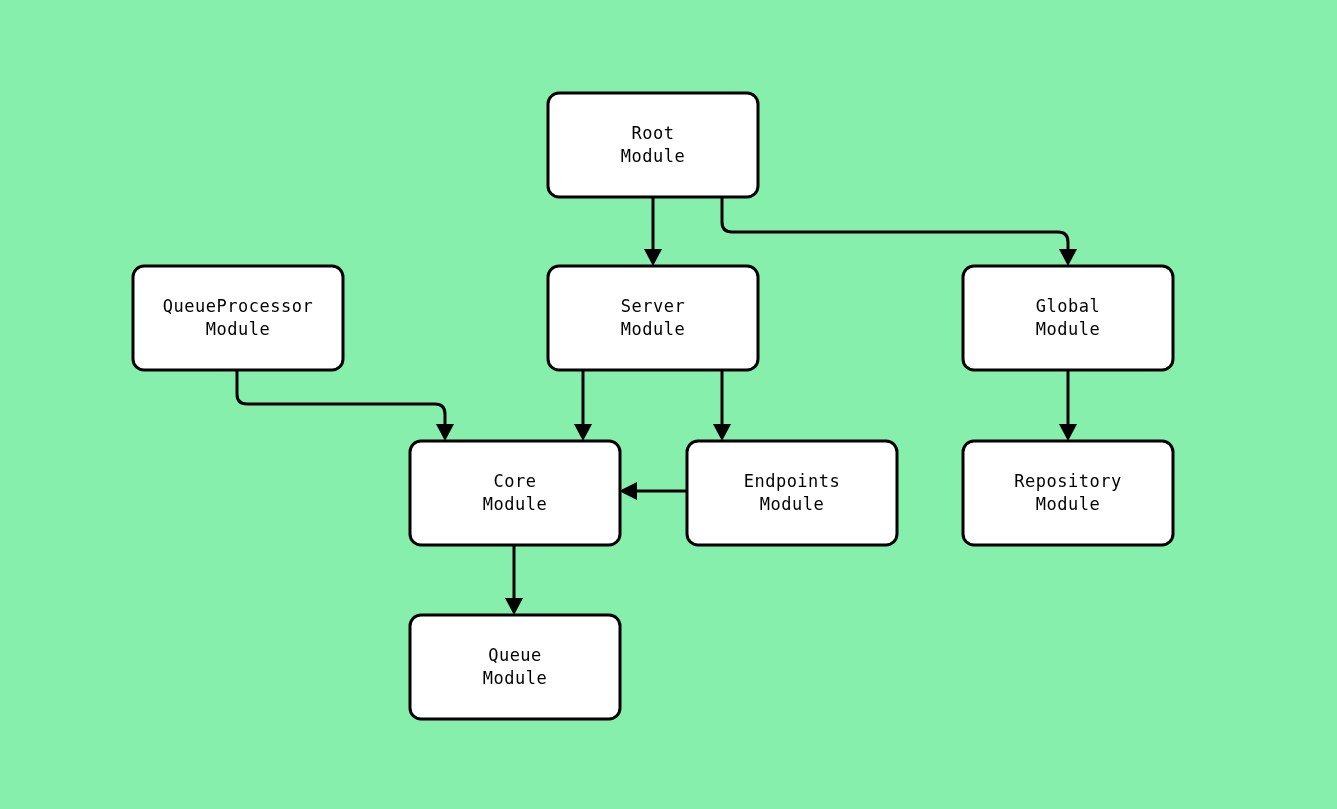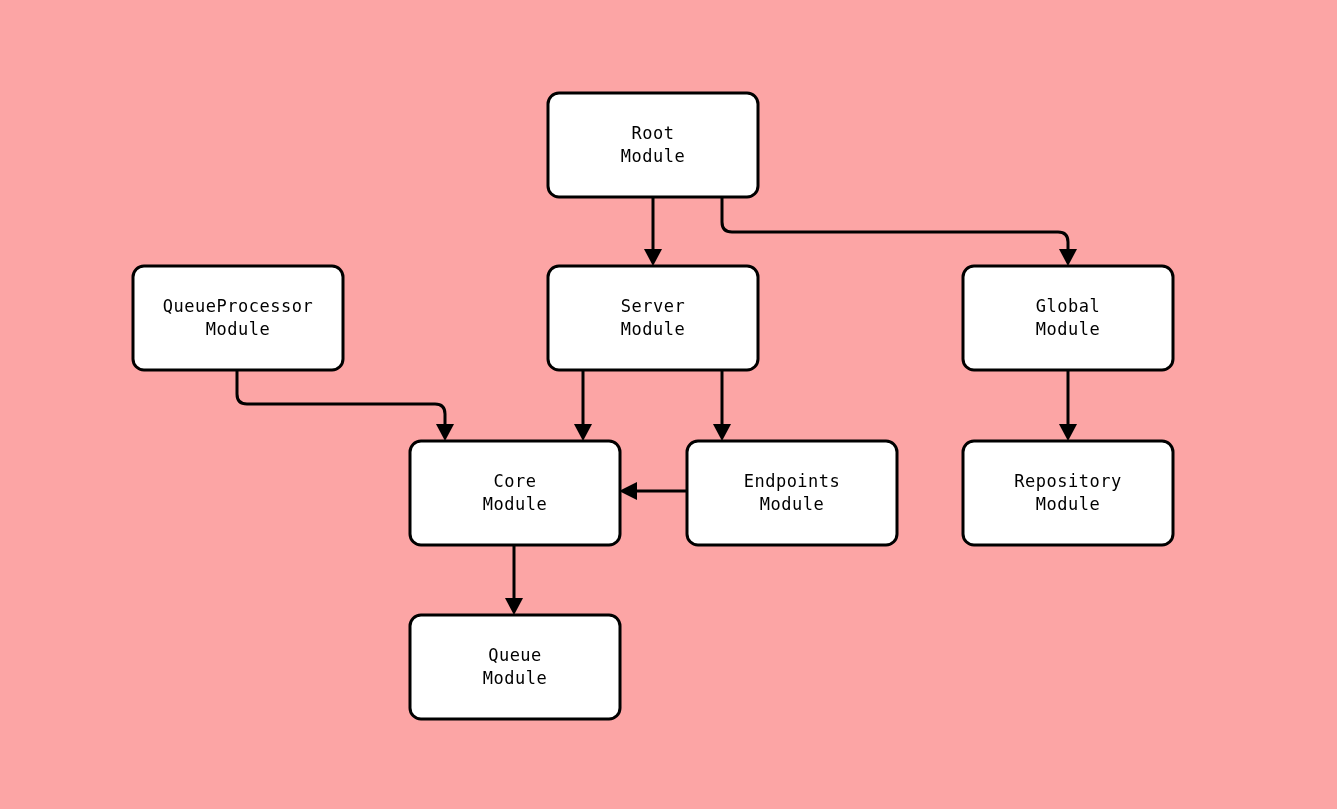--- a/index.html
+++ b/index.html
@@ -4,21 +4,21 @@
 <style>
   html, body {
     margin: 0;
     padding: 0;
     background: #ffffff;
   }
   #canvas {
     position: relative;
     width: 1337px;
     height: 809px;
-    background: #fca5a5;
+    background: #86efac;
     overflow: hidden;
     font-family: "DejaVu Sans Mono", "Liberation Mono", monospace;
   }
   #diagram-svg {
     position: absolute;
     top: 0;
     left: 0;
     width: 1337px;
     height: 809px;
   }

